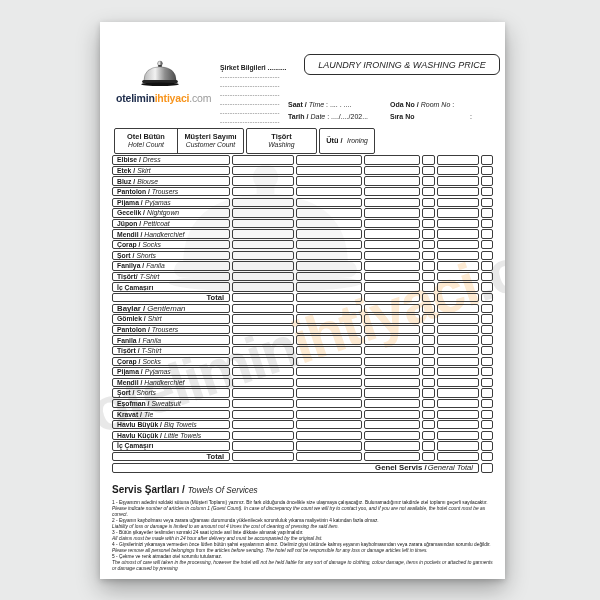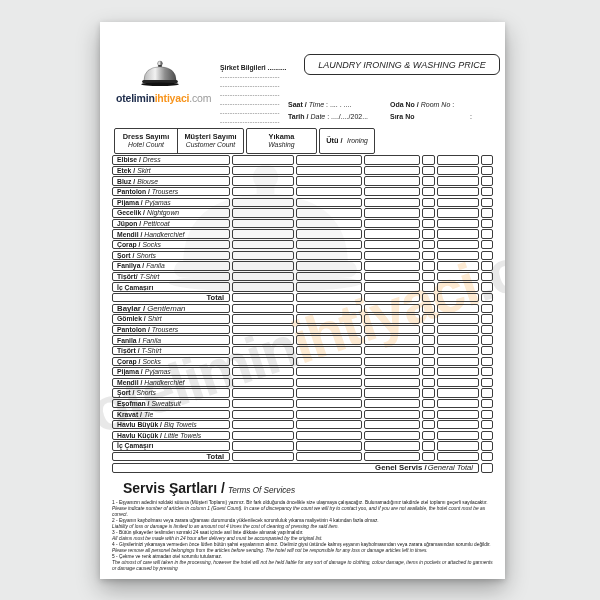--- a/index.html
+++ b/index.html
@@ -55,21 +55,21 @@
   .section .lt,.section .le{font-size:7.8px;}
   .total .lab{justify-content:flex-end;padding-right:5px;}
   .totlbl{font-size:7.6px;font-weight:bold;}
   .grand{display:flex;margin-top:1.5px;height:10.5px;}
   .grand .glab{width:367px;display:flex;align-items:center;justify-content:flex-end;padding-right:5px;box-sizing:border-box;}
   .grand .gcell{width:12px;margin-left:2px;}
   .gt{font-size:7.8px;font-weight:bold;} .ge{font-size:7.6px;font-style:italic;margin-left:1px;}
   
   .terms{left:12px;top:457px;width:382px;}
   .terms-h{margin-bottom:2.5px;}
-  .terms-h .tht{font-size:14px;font-weight:bold;margin-left:11px;}
+  .terms-h .tht{font-size:10px;font-weight:bold;}
   .terms-h .the{font-size:8.2px;font-style:italic;margin-left:3px;}
   .terms p{margin:0;font-size:4.8px;line-height:6px;color:#111;}
   .terms p.e{font-style:italic;color:#222;}
 </style>
 </head>
 <body>
 
 <div class="page">
 
   <div class="wm-text"><span class="g">otelimin</span><span class="o">ihtiyaci</span><span class="g">.com</span></div>
@@ -123,31 +123,31 @@
   <div class="z fcol2">
     <div class="fline"><span class="ft">Oda No /</span> <span class="fe">Room No</span><span class="fd"> :</span></div>
     <div class="fline"><span class="ft">Sıra No</span><span class="fd" style="float:right;margin-right:22px;">:</span></div>
   </div>
 
   <div class="z table">
     <div class="thead">
       <div class="box th-group adet">
         <div class="adet-bot">
           <div class="sub1 subcol">
-            <span class="htr">Dress Sayımı</span>
+            <span class="htr">Otel Bütün</span>
               <span class="hen">Hotel Count</span>
           </div>
           <div class="sub2 subcol">
             <span class="htr">Müşteri Sayımı</span>
               <span class="hen">Customer Count</span>
           </div>
         </div>
       </div>
       <div class="box th-group th-wash">
-        <span class="htr">Yıkama</span>
+        <span class="htr">Tişört</span>
           <span class="hen">Washing</span>
       </div>
       <div class="box th-group th-iron">
         <span class="htr">Ütü /</span>&nbsp;<span class="hen">Ironing</span>
       </div>
     </div>
 
     <div>
         <div class="trow">
           <div class="box cell lab" style="width: 118px;">
@@ -501,21 +501,21 @@
       <div class="box glab">
         <span class="gt">Genel Servis /</span>
           <span class="ge">General Total</span>
       </div>
       <div class="box gcell"></div>
     </div>
   </div>
 
   <div class="z terms">
     <div class="terms-h">
-      <span class="tht">Servis Şartları /</span><span class="the">Terms Of Services</span>
+      <span class="tht">Servis Şartları /</span><span class="the">Towels Of Services</span>
     </div>
     <div>
         <p class="t">1 - Eşyanızın adedini soldaki sütuna (Müşteri Toplamı) yazınız. Bir fark olduğunda öncelikle size ulaşmaya çalışacağız. Bulunamadığınız takdirde otel toplamı geçerli sayılacaktır.</p>
         <p class="e">Please indicate number of articles in column 1 (Guest Count). In case of discrepancy the count we will try to contact you, and if you are not available, the hotel count must be as correct.</p>
         <p class="t">2 - Eşyanın kaybolması veya zarara uğraması durumunda yüklenilecek sorumluluk yıkama maliyetinin 4 katından fazla olmaz.</p>
         <p class="e">Liability of loss or damage is limited to an amount not 4 times the cost of cleaning of pressing the said item.</p>
         <p class="t">3 - Bütün şikayetler teslimden sonraki 24 saat içinde asıl liste dikkate alınarak yapılmalıdır.</p>
         <p class="e">All claims must be made with in 24 hour after delivery and must be accompanied by the original list.</p>
         <p class="t">4 - Giysilerinizi yıkamaya vermeden önce lütfen bütün şahsi eşyalarınızı alınız. Otelimiz giysi üstünde kalmış eşyanın kaybolmasından veya zarara uğramasından sorumlu değildir.</p>
         <p class="e">Please remove all personel belongings from the articles before sending. The hotel will not be responsible for any loss or damage articles left in times.</p>

